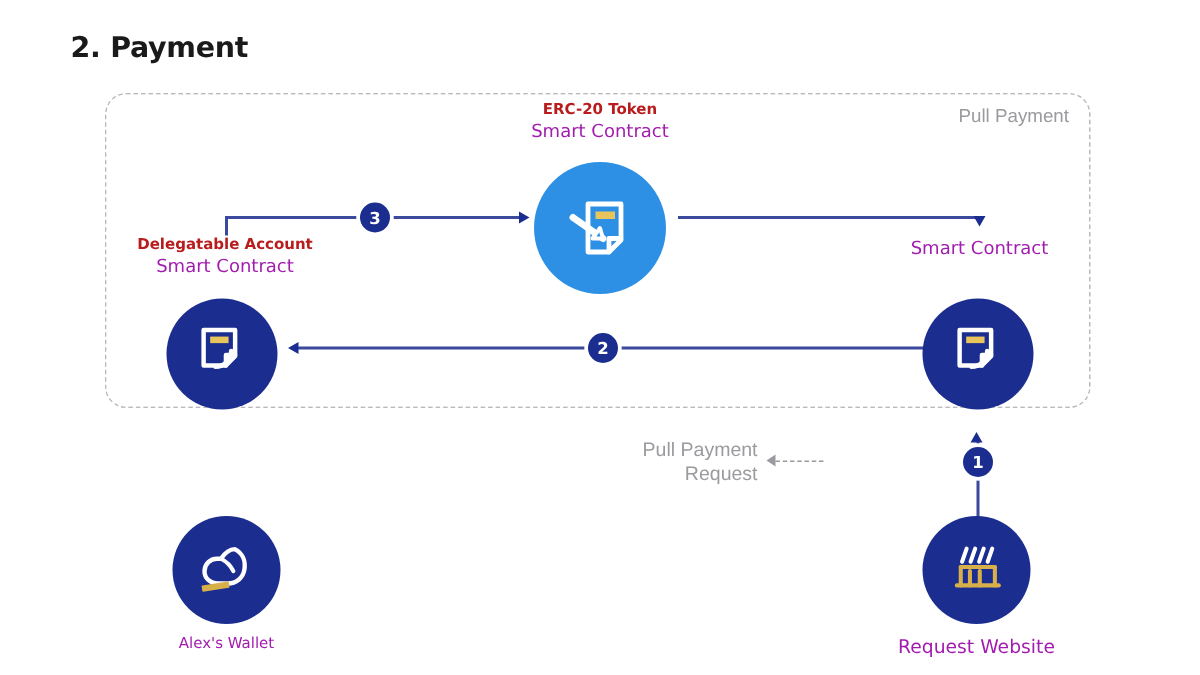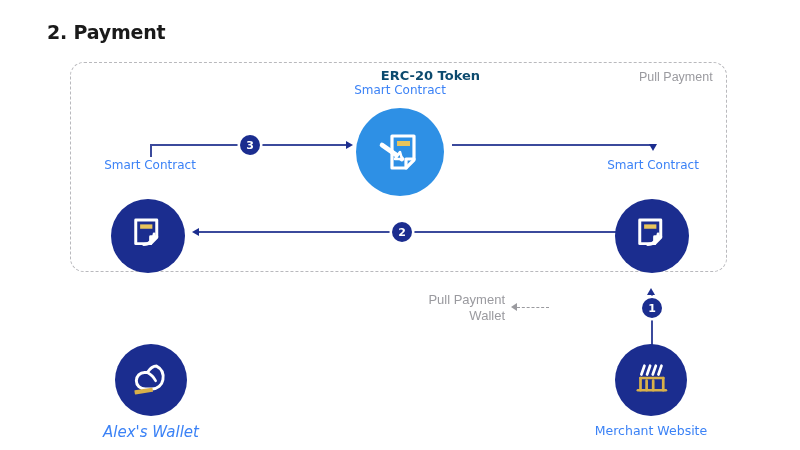--- a/index.html
+++ b/index.html
@@ -33,26 +33,25 @@
     white-space:nowrap;
   }
 
   
   .node{position:absolute;}
   .node-caption{
     position:absolute;text-align:center;white-space:nowrap;
     line-height:1.18;
   }
   .cap-strong{
-    display:block;font-size:13px;font-weight:bold;color:#0c4a6e;
-    font-family:"DejaVu Sans", sans-serif;
-    text-align:right;
+    display:block;font-size:10px;font-weight:bold;color:#b91c1c;
+    font-family:"DejaVu Sans", sans-serif;
   }
   .cap-light{
-    display:block;font-size:12px;color:#3b82f6;font-weight:normal;
+    display:block;font-size:12px;color:#a21caf;font-weight:normal;
     font-family:"DejaVu Sans", sans-serif;
   }
   .circle{
     position:absolute;border-radius:50%;
     display:flex;align-items:center;justify-content:center;
   }
 
   
   .hline{position:absolute;height:1.6px;background:#3b4a9c;}
   .vline{position:absolute;width:1.6px;background:#3b4a9c;}
@@ -128,21 +127,21 @@
   <div class="badge" style="left:392px;top:222px;">2</div>
 
   <div class="vline" style="left:651px;top:293px;height:52px;"></div>
   <div class="arrow-u" style="left:647.3px;top:288px;"></div>
   <div class="badge" style="left:642px;top:298px;">1</div>
 
   <div class="dline" style="left:517px;top:307px;width:32px;"></div>
   <div class="arrow-l-grey" style="left:511px;top:303px;"></div>
   <div class="edge-label-grey" style="left:400px;top:292px;width:105px;">
     <span>Pull Payment</span><br>
-    <span>Wallet</span>
+    <span>Request</span>
   </div>
 
   <div class="node">
     <div class="node-caption" style="left:320px;top:68px;width:160px;">
       <span class="cap-strong">ERC-20 Token</span>
       <span class="cap-light">Smart Contract</span>
     </div>
     <div class="circle" style="left:356px;top:108px;width:88px;height:88px;background:#2e90e5;">
       <span>
         <svg width="48" height="48" viewBox="0 0 48 48">
@@ -155,20 +154,21 @@
 
           <path d="M6 19 L26 33" fill="none" stroke="#ffffff" stroke-width="4.6" stroke-linecap="round"></path>
           <path d="M24 26 L26 33 L19 33 Z" fill="#2e90e5" stroke="#ffffff" stroke-width="2.6" stroke-linejoin="round"></path>
         </svg>
       </span>
     </div>
   </div>
 
   <div class="node">
     <div class="node-caption" style="left:68px;top:158px;width:164px;">
+      <span class="cap-strong">Delegatable Account</span>
       <span class="cap-light">Smart Contract</span>
     </div>
     <div class="circle" style="left:111px;top:199px;width:74px;height:74px;background:#1b2d8f;">
       <span>
         <svg width="42" height="42" viewBox="0 0 48 48">
           <path d="M10 8 H34 V28 L27 35 H10 Z" fill="none" stroke="#ffffff" stroke-width="3.4" stroke-linejoin="round" stroke-linecap="round"></path>
           <path d="M34 27 H27 V35" fill="none" stroke="#ffffff" stroke-width="3.4" stroke-linejoin="round" stroke-linecap="round"></path>
           <rect x="15" y="13" width="14" height="5" fill="#e8c45c"></rect>
           <path d="M31 24 a12 12 0 0 1 -12 12" fill="none" stroke="#ffffff" stroke-width="3.4" stroke-linecap="round"></path>
         </svg>
@@ -201,21 +201,21 @@
                    C12 36 8 32 8 27 C8 22 12 18 17 18 L20 18
                    C22 15 26 11 30 11 Z" fill="none" stroke="#ffffff" stroke-width="3.2" stroke-linejoin="round" stroke-linecap="round"></path>
 
           <path d="M20 18 C24 20 27 23 29 27" fill="none" stroke="#ffffff" stroke-width="3" stroke-linecap="round"></path>
 
           <rect x="6" y="36" width="20" height="4.6" rx="0.6" fill="#d8b04a" transform="rotate(-9 16 38)"></rect>
         </svg>
       </span>
     </div>
     <div class="node-caption" style="left:71px;top:424px;width:160px;">
-      <span class="cap-light" style="font-size:15px;font-style:italic;">Alex's Wallet</span>
+      <span class="cap-light" style="font-size:10px;">Alex's Wallet</span>
     </div>
   </div>
 
   <div class="node">
     <div class="circle" style="left:615px;top:344px;width:72px;height:72px;background:#1b2d8f;">
       <span>
         <svg width="42" height="42" viewBox="0 0 48 48">
 
           <g stroke="#ffffff" stroke-width="3.1" stroke-linecap="round">
             <path d="M13 20 L16.5 10"></path>
@@ -229,17 +229,17 @@
             <path d="M38 24 V38"></path>
             <path d="M12 24 V38"></path>
             <path d="M9 38 H41"></path>
             <path d="M19 38 V27"></path>
             <path d="M26.5 38 V27"></path>
           </g>
         </svg>
       </span>
     </div>
     <div class="node-caption" style="left:571px;top:424px;width:160px;">
-      <span class="cap-light" style="font-size:12.5px;">Merchant Website</span>
+      <span class="cap-light" style="font-size:12.5px;">Request Website</span>
     </div>
   </div>
 
 </div>
 
 </body></html>

